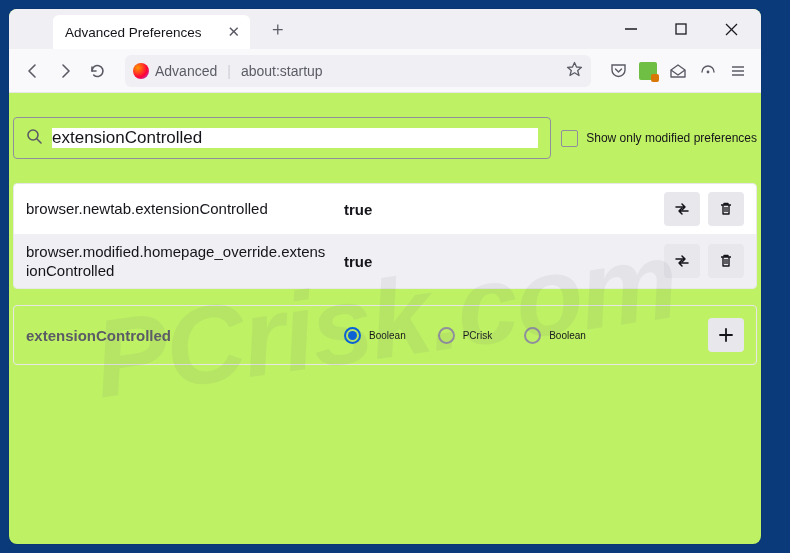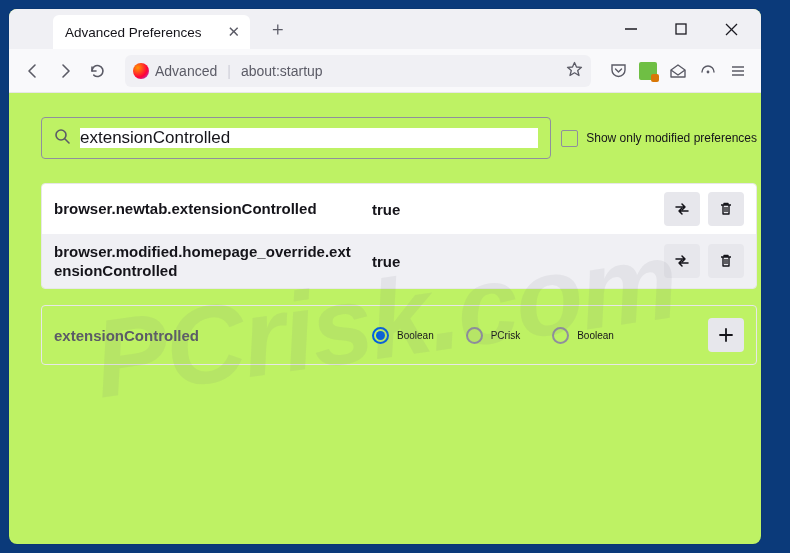--- a/index.html
+++ b/index.html
@@ -68,21 +68,21 @@
       font-size: 14px;
     }
     .urlbar-identity { display: flex; align-items: center; gap: 6px; color: #5b5b66; }
     .ff-logo { width: 16px; height: 16px; border-radius: 50%; background: radial-gradient(circle at 30% 30%, #ff9500, #ff0039 60%, #9059ff); }
     .urlbar-sep { color: #cfcfd8; }
     .urlbar-text { color: #5b5b66; }
     .urlbar-star { margin-left: auto; color: #5b5b66; }
     .toolbar-icon { width: 26px; height: 26px; display: flex; align-items: center; justify-content: center; color: #5b5b66; cursor: pointer; }
     .ext-badge { width: 18px; height: 18px; background: #6fbf44; border-radius: 2px; position: relative; }
     .ext-badge:after { content: ""; position: absolute; right: -2px; bottom: -2px; width: 8px; height: 8px; background: #d97706; border-radius: 2px; }
-    .content { padding: 24px 4px; margin-left: 28px; }
+    .content { padding: 24px 4px; }
     .search-row { display: flex; gap: 10px; align-items: center; margin-bottom: 24px; }
     .search-box {
       flex: 1;
       height: 42px;
       border: 1px solid #8f8f9d;
       border-radius: 4px;
       display: flex;
       align-items: center;
       padding: 0 12px;
       gap: 10px;
@@ -95,21 +95,21 @@
     .pref-row {
       display: flex;
       align-items: center;
       padding: 8px 12px;
       gap: 16px;
       min-height: 48px;
       font-size: 15px;
     }
     .pref-row.odd { background: #fff; }
     .pref-row.even { background: #f0f0f4; }
-    .pref-name { width: 302px; font-weight: 700; color: #15141a; word-break: break-word; line-height: 1.28; }
+    .pref-name { width: 302px; font-weight: 400; color: #15141a; word-break: break-word; line-height: 1.28; }
     .pref-value { flex: 1; font-weight: 700; color: #15141a; }
     .pref-actions { display: flex; gap: 8px; }
     .action-btn {
       width: 36px; height: 34px;
       background: #e7e7ec;
       border-radius: 4px;
       display: flex; align-items: center; justify-content: center;
       cursor: pointer; color: #15141a;
     }
     .new-pref-row { border: 1px solid #e7e7e8; border-radius: 4px; display: flex; align-items: center; padding: 12px 12px; gap: 16px; }

